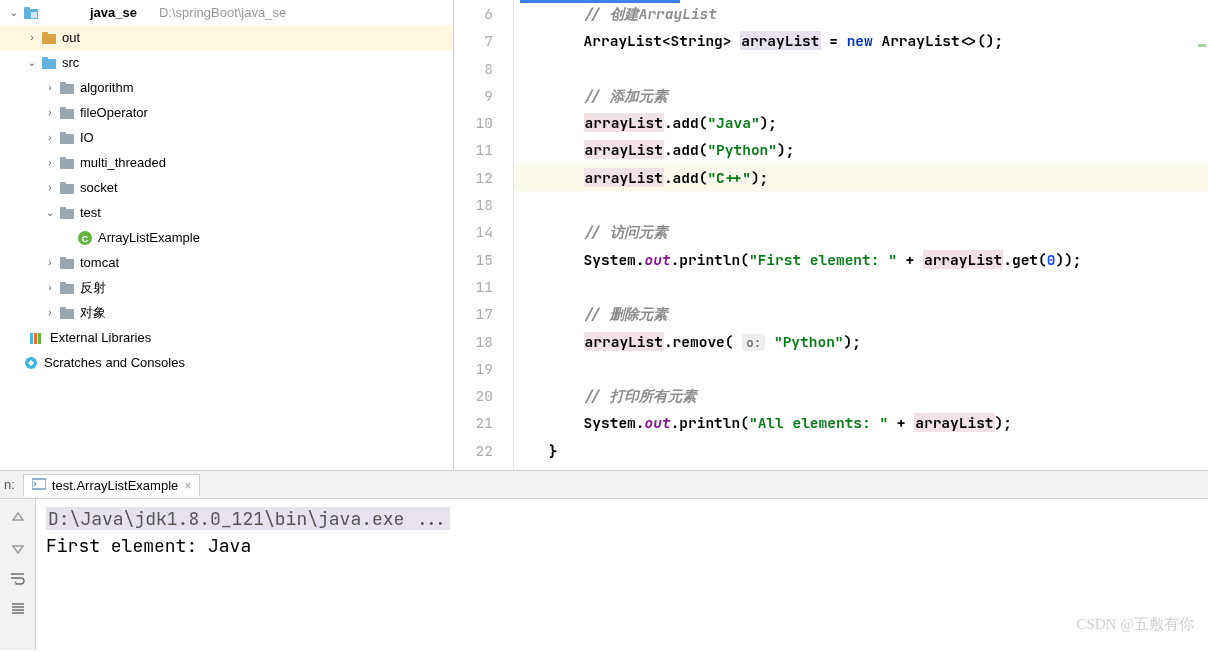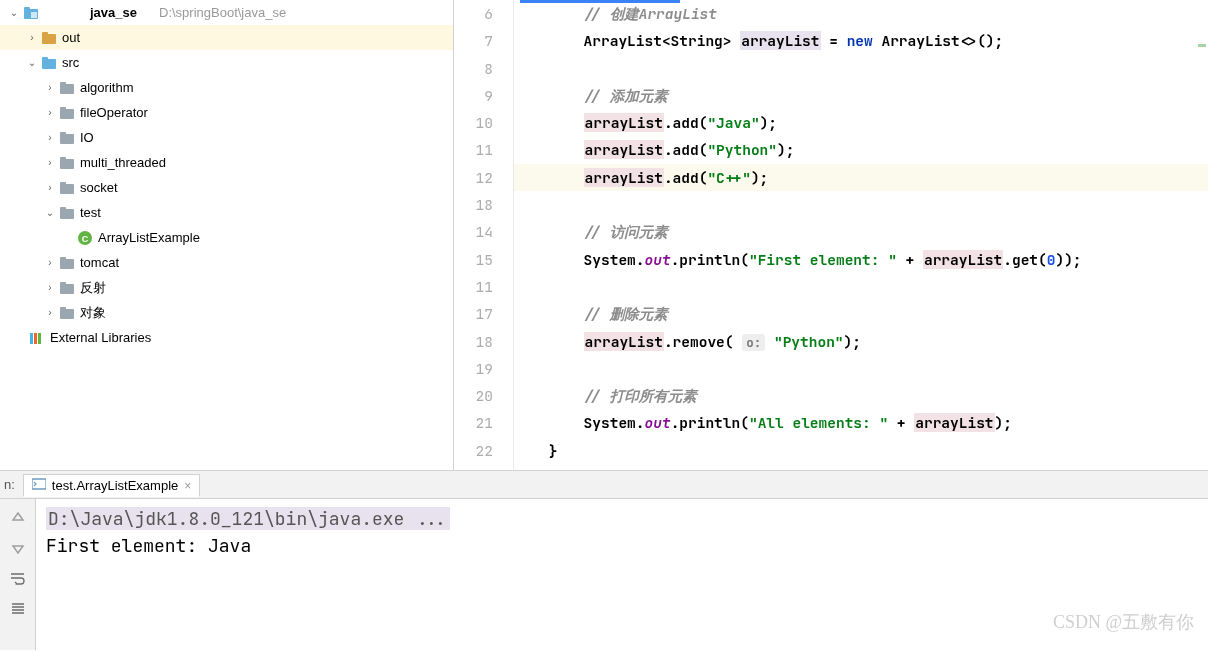--- a/index.html
+++ b/index.html
@@ -43,21 +43,21 @@
 .tabbar .label-prefix { color: #555; margin-right: 8px; }
 .run-tab { display: flex; align-items: center; gap: 6px; padding: 3px 8px; background: #fff; border: 1px solid #d1d1d1; border-bottom: 1px solid #fff; position: relative; top: 1px; }
 .run-tab .close { color: #999; font-size: 12px; }
 .console-body { flex: 1; display: flex; }
 .console-tools { width: 36px; display: flex; flex-direction: column; align-items: center; gap: 8px; padding-top: 8px; border-right: 1px solid #d1d1d1; background: #f2f2f2; }
 .tool-btn { width: 24px; height: 22px; display: flex; align-items: center; justify-content: center; color: #6e6e6e; border-radius: 3px; cursor: pointer; }
 .console-out { flex: 1; font-family: "JetBrains Mono", Consolas, monospace; font-size: 18px; line-height: 27px; padding: 6px 10px; white-space: pre; }
 .console-out .cmd { background: #e8e2ee; color: #555; padding: 0 2px; }
 .console-out .plain { color: #000; }
 .console-out .exit { color: #555; }
-.watermark { position: absolute; right: 14px; bottom: 18px; color: #cfcfcf; font-size: 18px; font-family: "Microsoft YaHei"; }
+.watermark { position: absolute; right: 14px; bottom: 18px; color: #cfcfcf; font-size: 15px; font-family: "Microsoft YaHei"; }
 .tab-indicator { position: absolute; top: 0; left: 520px; width: 160px; height: 3px; background: #3b82f6; }
 .thin-scroll { position: absolute; right: 0; top: 4px; width: 12px; height: 460px; }
 .thin-scroll .mark { position: absolute; left: 2px; width: 8px; height: 3px; background: #a6d2a6; }
 </style>
 </head>
 <body>
 
 <div class="tab-indicator"></div>
 
 <div class="main-split">
@@ -210,20 +210,30 @@
       <div class="tree-row" style="padding-left: 12px;">
         <span class="arrow" style="visibility: hidden;">›</span>
         <span class="ficon">
           <svg width="16" height="14">
             <rect x="1" y="2" width="3" height="11" fill="#40b6e0"></rect>
             <rect x="5" y="2" width="3" height="11" fill="#f26522"></rect>
             <rect x="9" y="2" width="3" height="11" fill="#62b543"></rect>
           </svg>
         </span>
         <span class="tree-label">External Libraries</span>
+      </div>
+      <div class="tree-row">
+        <span class="arrow" style="visibility: hidden;">›</span>
+        <span class="ficon">
+          <svg width="16" height="16">
+            <circle cx="8" cy="8" r="6" fill="#40b6e0"></circle>
+            <path d="M5 8 L8 5 L11 8 L8 11 Z" fill="#fff"></path>
+          </svg>
+        </span>
+        <span class="tree-label">Scratches and Consoles</span>
       </div>
     </div>
 
   <div class="editor">
     <div class="gutter" id="gutter">
         <div>6</div>
         <div>7</div>
         <div>8</div>
         <div>9</div>
         <div>10</div>

